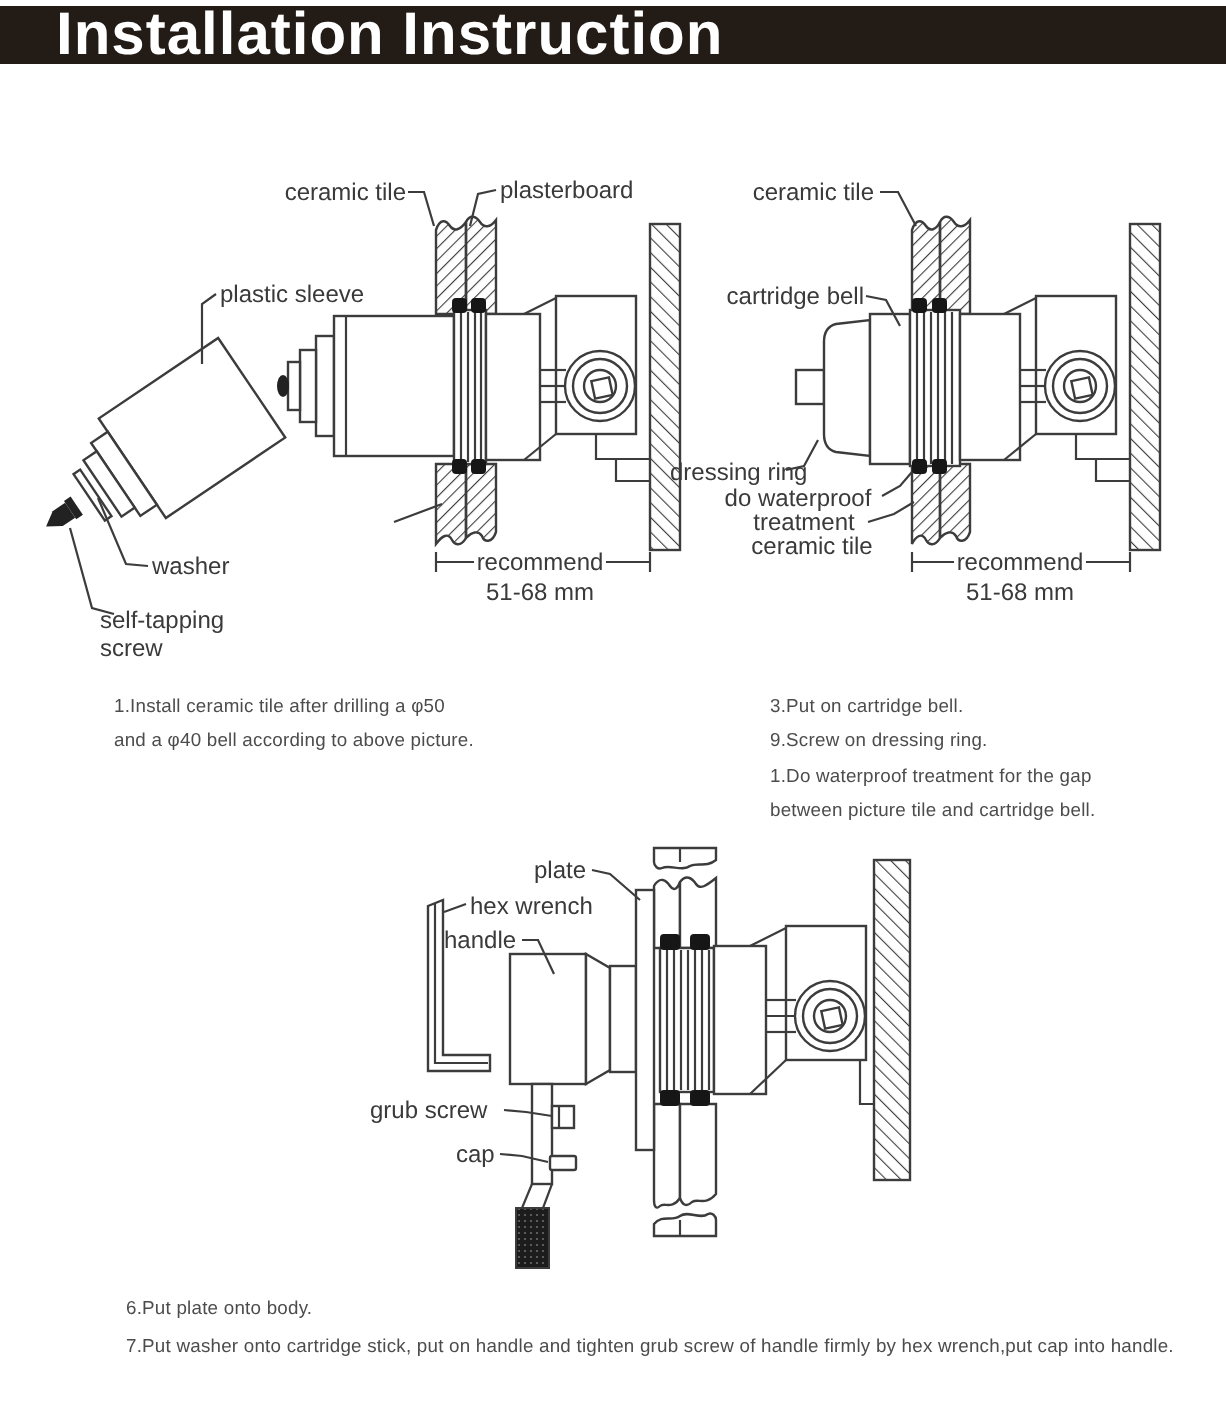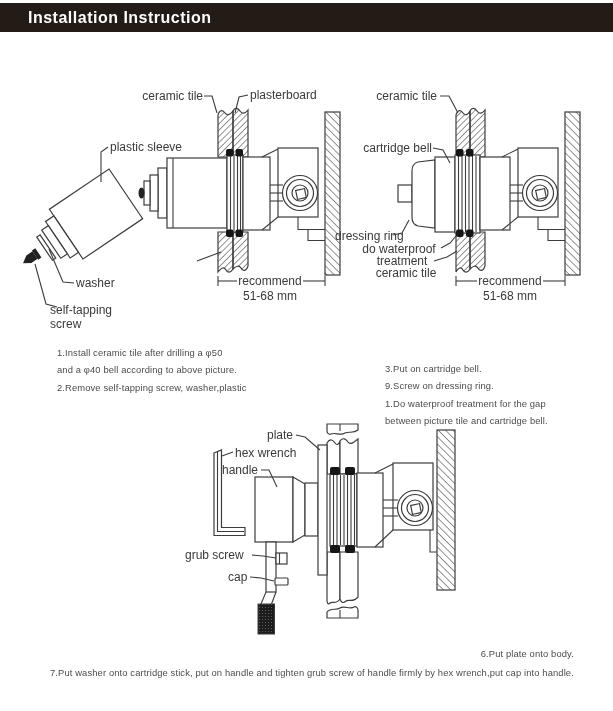--- a/index.html
+++ b/index.html
@@ -4,21 +4,21 @@
 <style>
   :root{
     --header_bg:#231b16; --header_text:#ffffff; --ink:#3c3c3c;
     --label:#3a3a3a; --text:#4c4c4c; --seal:#161616; --page_bg:#ffffff;
   }
   html,body{margin:0;padding:0;background:#e8e8e8;}
   #page{position:relative;width:613px;height:711px;background:var(--page_bg);
         font-family:"Liberation Sans",sans-serif;overflow:hidden;}
   .header{position:absolute;left:0;top:3px;width:613px;height:29px;
           background:var(--header_bg);color:var(--header_text);
-          font-size:16px;font-weight:bold;line-height:29px;
+          font-size:30px;font-weight:bold;line-height:29px;
           padding-left:28px;box-sizing:border-box;letter-spacing:.5px;}
   svg{position:absolute;left:0;}
   .shape{fill:#fff;stroke:var(--ink);stroke-width:1.2;}
   .tile{fill:url(#hatchTile);stroke:var(--ink);stroke-width:1.2;}
   .wallh{fill:url(#hatchWall);stroke:var(--ink);stroke-width:1.2;}
   .seal{fill:var(--seal);stroke:none;}
   .ln{fill:none;stroke:var(--ink);stroke-width:1.1;}
   .hl{stroke:var(--ink);stroke-width:1.1;}
   .lbl{font-family:"Liberation Sans",sans-serif;font-size:12px;fill:var(--label);}
   .instr{position:absolute;color:var(--text);font-size:9.4px;letter-spacing:.12px;}
@@ -182,23 +182,22 @@
         <text class="lbl" x="402" y="265" text-anchor="middle">treatment</text>
         <polyline class="ln" points="434,261 447,257 457,251"></polyline>
         <text class="lbl" x="406" y="277" text-anchor="middle">ceramic tile</text>
       </g>
     </g>
   </svg>
 
   <div class="instr" style="left:57px;top:344px;">
     <div class="iline">1.Install ceramic tile after drilling a φ50</div>
     <div class="iline">and a φ40 bell according to above picture.</div>
-    <div class="iline">2.Remove self-tapping screw, washer,plastic</div>
-  </div>
-  <div class="instr" style="left:385px;top:360px;">
+  </div>
+  <div class="instr" style="left:385px;top:344px;">
     <div class="iline">3.Put on cartridge bell.</div>
     <div class="iline">9.Screw on dressing ring.</div>
     <div class="iline">1.Do waterproof treatment for the gap</div>
     <div class="iline">between picture tile and cartridge bell.</div>
   </div>
 
   <svg width="613" height="220" viewBox="0 420 613 220" style="top:420px">
     <g>
 
       <path class="shape" d="M327,424 L358,424 L358,430 C353,434 349,431 345,433 C341,436 335,432 331,434 C329,435 327,433 327,431 Z"></path>
@@ -268,18 +267,18 @@
       <line class="ln" x1="233" y1="452" x2="222" y2="456"></line>
       <text class="lbl" x="222" y="474">handle</text>
       <polyline class="ln" points="261,470 269,470 277,487"></polyline>
       <text class="lbl" x="185" y="559">grub screw</text>
       <polyline class="ln" points="252,555 263,556 276,558"></polyline>
       <text class="lbl" x="228" y="581">cap</text>
       <polyline class="ln" points="250,577 261,578 274,581"></polyline>
     </g>
   </svg>
 
-  <div class="instr bottom" style="left:50px;top:644px;text-align:right;">
+  <div class="instr bottom" style="left:63px;top:644px;">
     <div class="iline">6.Put plate onto body.</div>
     <div class="iline">7.Put washer onto cartridge stick, put on handle and tighten grub screw of handle firmly by hex wrench,put cap into handle.</div>
   </div>
 
 </div>
 
 </body></html>

